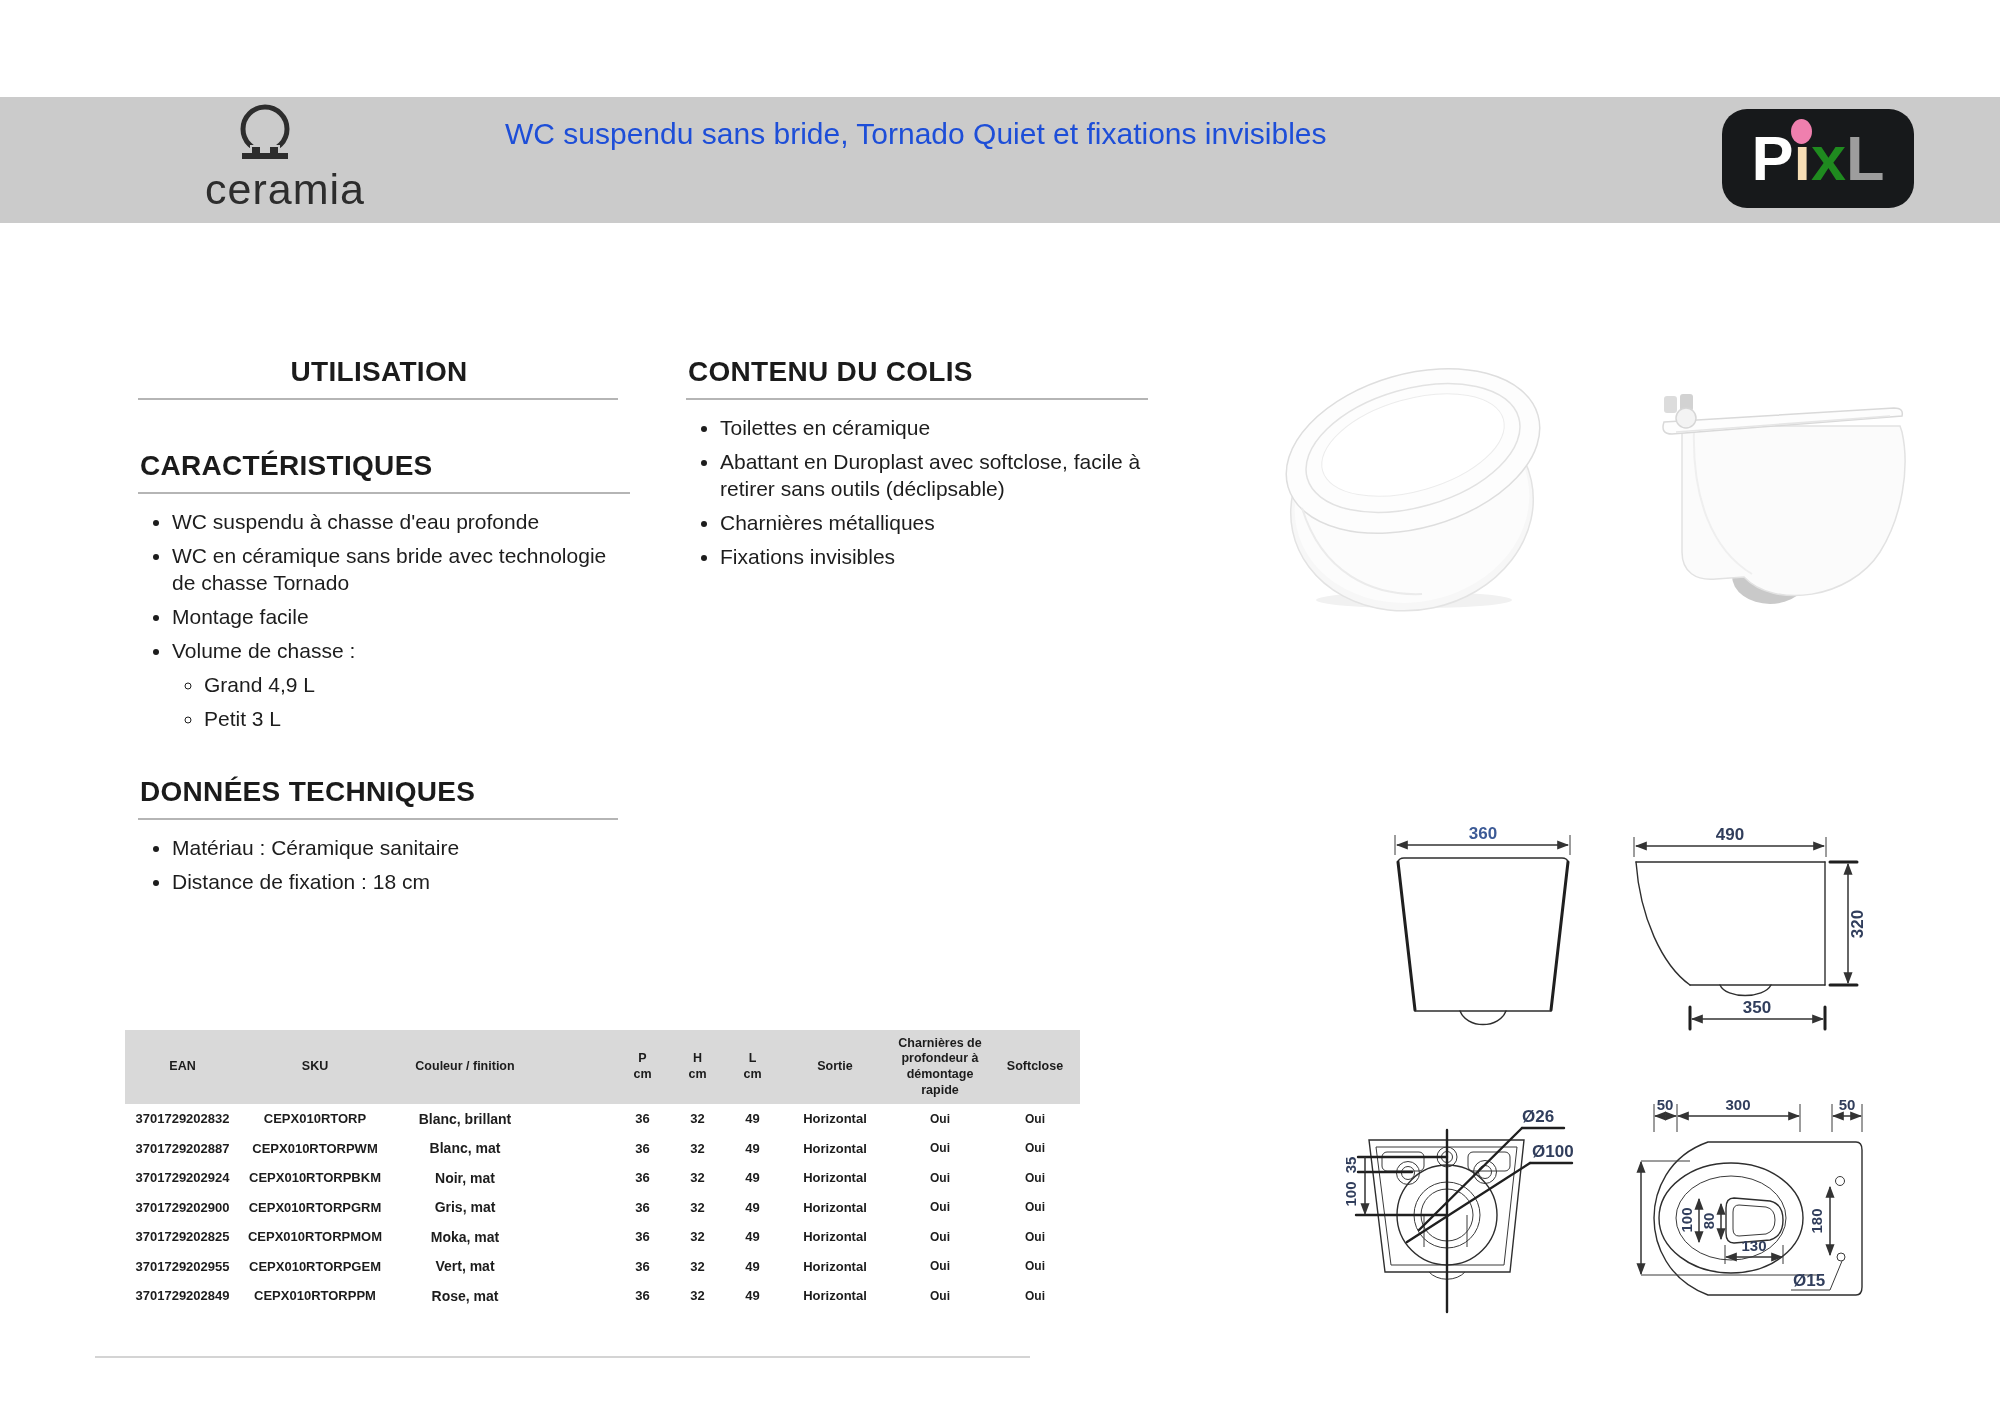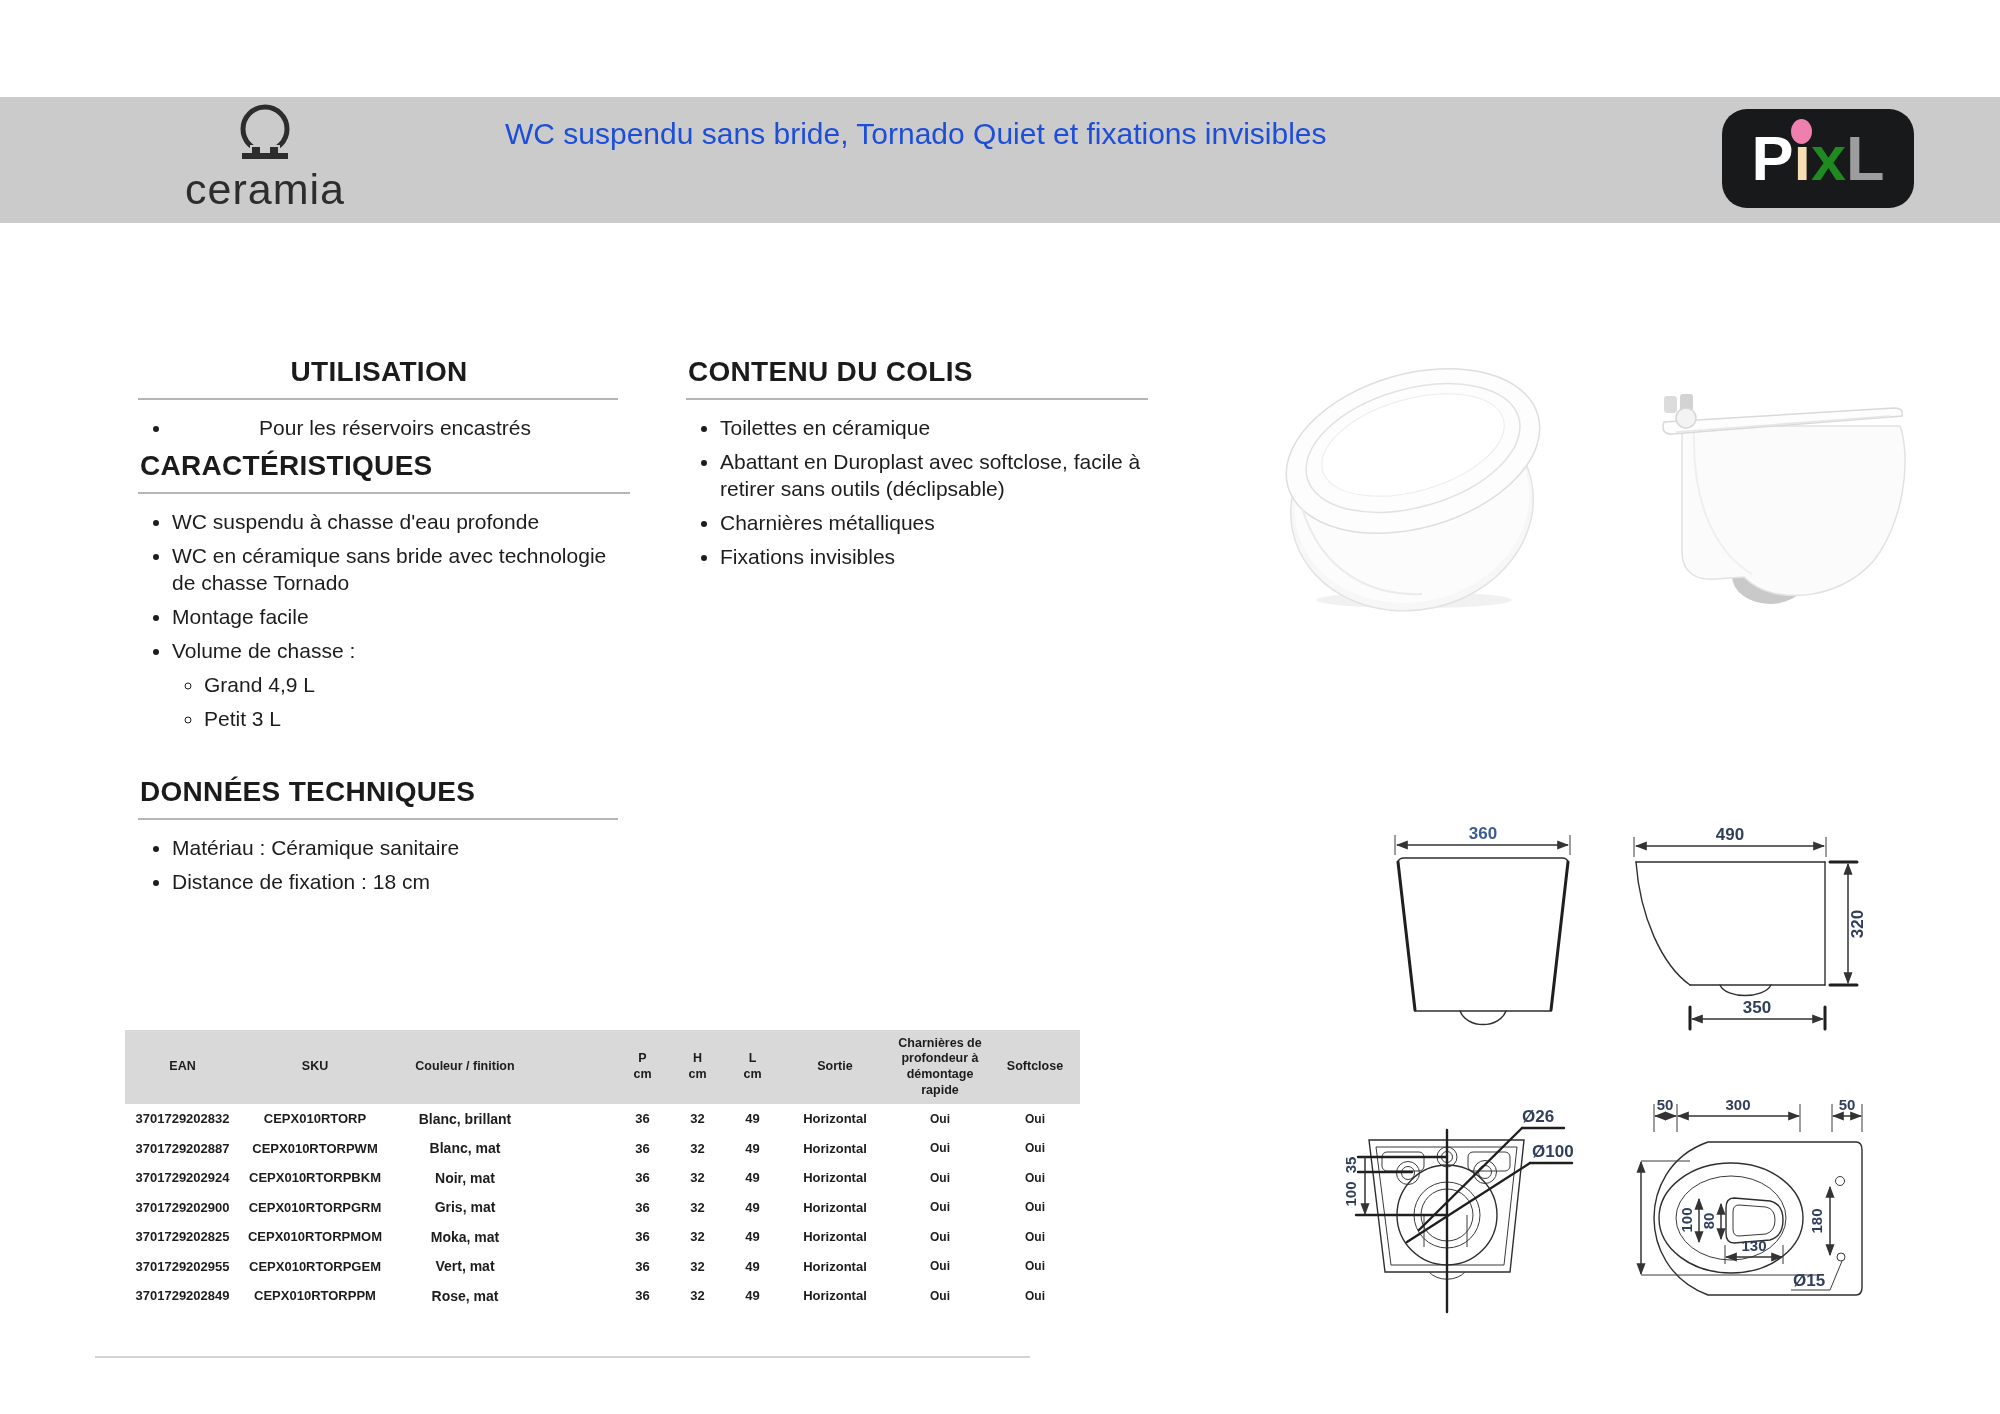--- a/index.html
+++ b/index.html
@@ -1,21 +1,21 @@
 <!DOCTYPE html>
 <html><head>
 <meta charset="utf-8">
 <style>
   html,body{margin:0;padding:0;background:#ffffff;}
   .page{position:relative;width:2000px;height:1414px;background:#ffffff;
         font-family:"Liberation Sans", sans-serif;color:#1c1c1c;overflow:hidden;}
 
   
   .topbar{position:absolute;left:0;top:97px;width:2000px;height:126px;background:#cbcbcb;}
-  .brand{position:absolute;left:165px;top:6px;width:200px;text-align:center;}
+  .brand{position:absolute;left:165px;top:6px;width:200px;text-align:right;}
   .brand-icon{display:block;margin:0 auto;}
   .brand-name{font-size:43px;letter-spacing:1px;color:#2d2d2d;line-height:40px;margin-top:-2px;}
   .doc-title{position:absolute;left:505px;top:17px;font-size:30px;line-height:39px;color:#1d4ed8;}
   .pixl{position:absolute;left:1722px;top:12px;width:192px;height:99px;background:#17191b;
         border-radius:25px;display:flex;align-items:center;justify-content:center;
         font-weight:bold;font-size:63px;letter-spacing:0px;}
   .pixl span{line-height:1;}
   .px-p{color:#ffffff;}
   .px-i{color:#f6ddb4;position:relative;}
   .px-i .dot{position:absolute;left:-2px;top:-8px;width:21px;height:25px;border-radius:50%;background:#ef7fae;}
@@ -89,23 +89,20 @@
     <div class="pixl">
       <span class="px-p">P</span>
         <span class="px-i"><span class="dot"></span><span>i</span></span>
         <span class="px-x">x</span>
         <span class="px-l">L</span>
     </div>
   </header>
 
   <section class="sec" style="left:138px;top:356px;width:480px;text-align:center;">
     <h2>UTILISATION</h2>
-    <ul>
-      <li>Pour les réservoirs encastrés</li>
-    </ul>
   </section>
 
   <section class="sec" style="left:138px;top:450px;width:492px;">
     <h2>CARACTÉRISTIQUES</h2>
     <ul>
       <li>WC suspendu à chasse d'eau profonde</li>
       <li>WC en céramique sans bride avec technologie de chasse Tornado</li>
       <li>Montage facile</li>
       <li><span>Volume de chasse :</span>
         <ul>

